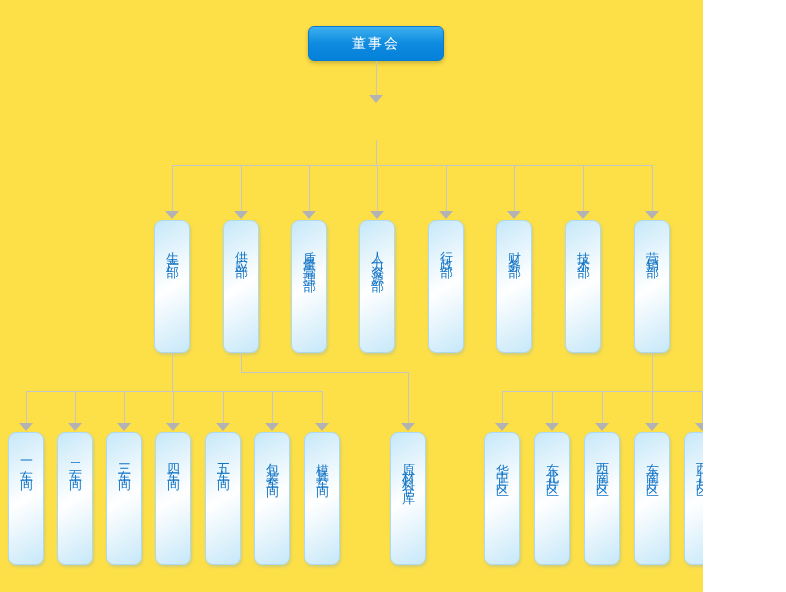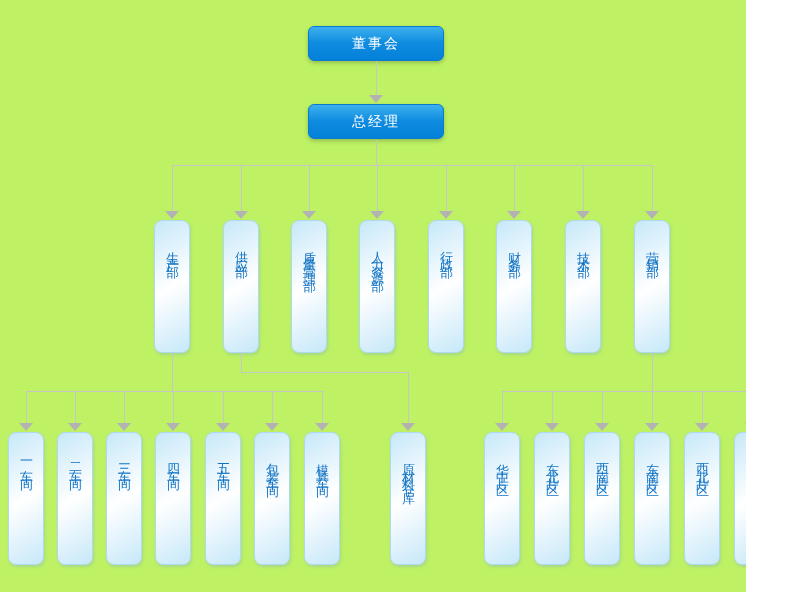--- a/index.html
+++ b/index.html
@@ -1,18 +1,19 @@
 <!DOCTYPE html>
 <html style="--node-fill-top: #3db0ee; --node-fill-mid: #0f8ce0; --node-fill-bottom: #0380d8; --node-border: #0a7ad0; --node-text: #ffffff; --pill-fill-edge: #c6e8f9; --pill-fill-mid: #e2f3fc; --pill-border: #aed9f0; --pill-text: #1273c4; --connector: #c6c6c6; --arrowhead: #b3b3b3;"><head>
 <meta charset="utf-8">
 <style>
   html,body{margin:0;padding:0;background:#ffffff;}
   #canvas{
-    position:relative;width:746px;height:592px;background:#bef264;overflow:hidden;
+    position:relative;width:678px;height:592px;background:#fde047;overflow:hidden;
     font-family:"DejaVu Sans", sans-serif;
+    padding-left:25px;
   }
   .btn{
     position:absolute;width:136px;height:35px;box-sizing:border-box;
     border-radius:6px;
     background:linear-gradient(180deg,var(--node-fill-top) 0%,var(--node-fill-mid) 48%,var(--node-fill-bottom) 100%);
     border:1px solid var(--node-border);
     color:var(--node-text);font-size:14px;
     display:flex;align-items:center;justify-content:center;
     box-shadow:0 2px 4px rgba(0,0,0,.22);
     letter-spacing:2px;
@@ -36,21 +37,20 @@
     position:absolute;width:0;height:0;
     border-left:7px solid transparent;border-right:7px solid transparent;
     border-top:8px solid var(--arrowhead);
   }
 </style>
 </head>
 <body>
 
 <div id="canvas">
   <div class="btn" style="left:308px;top:26px">董事会</div>
-  <div class="btn" style="left:308px;top:104px">总经理</div>
   <div id="nodes">
       <div class="pill" style="left: 154px; top: 220px;">
         <span>生产部</span>
       </div>
       <div class="pill" style="left: 223px; top: 220px;">
         <span>供应部</span>
       </div>
       <div class="pill" style="left: 291px; top: 220px;">
         <span>质量管理部</span>
       </div>

